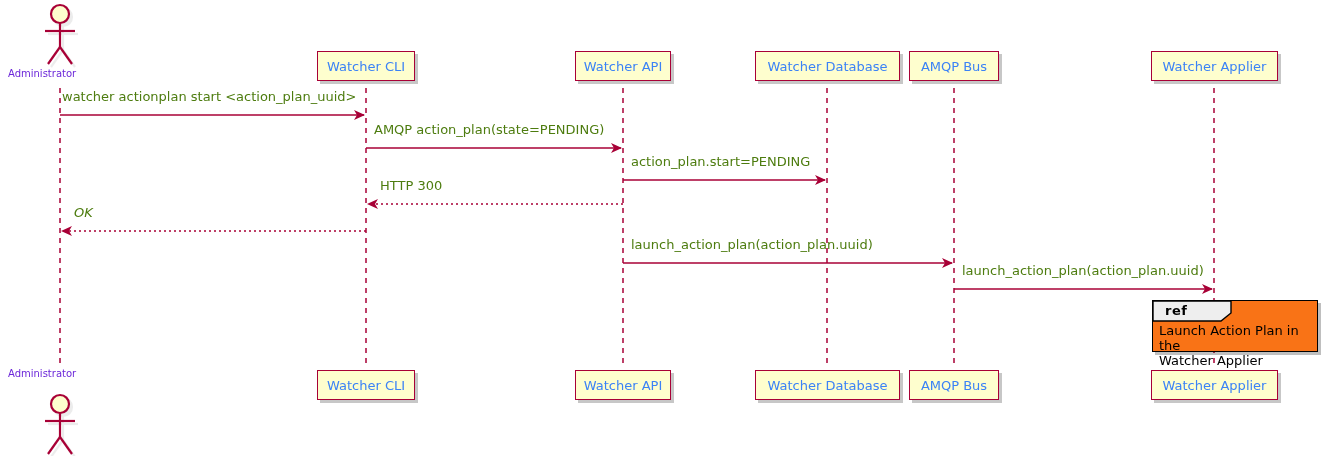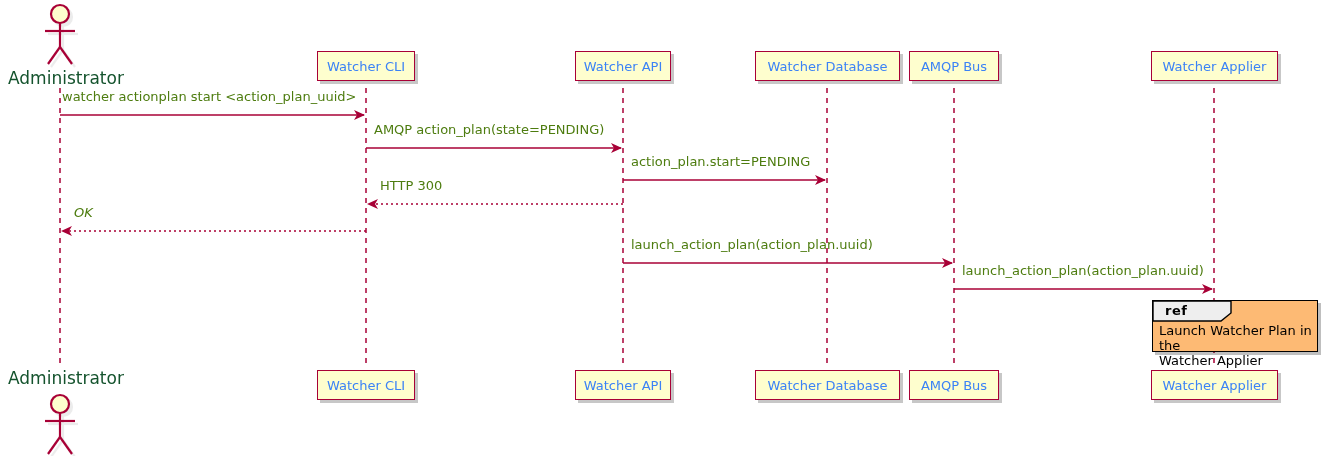--- a/index.html
+++ b/index.html
@@ -38,27 +38,27 @@
     box-sizing: border-box;
     display: flex;
     align-items: center;
     justify-content: center;
     font-size: 13px;
     color: #3b82f6;
     white-space: nowrap;
   }
   .actor-label {
     position: absolute;
-    font-size: 17px;
-    color: #14532d;
+    font-size: 10px;
+    color: #6d28d9;
     white-space: nowrap;
   }
   .refbox {
     position: absolute;
-    background: #fdba74;
+    background: #f97316;
     border: 1.5px solid #000000;
     box-shadow: 3px 3px 0 0 rgba(0,0,0,0.25);
     box-sizing: border-box;
   }
   .ref-tab-text {
     position: absolute;
     left: 12px;
     top: 2px;
     font-size: 13px;
     font-weight: bold;
@@ -162,18 +162,18 @@
       <div class="msg-label" style="left: 962px; top: 264px;">launch_action_plan(action_plan.uuid)</div>
     </div>
 
   <div class="refbox" id="ref-fragment" style="left: 1152px; top: 300px; width: 166px; height: 52px;">
 
     <svg class="ref-tab-svg" id="ref-tab-svg" style="position:absolute;left:0;top:0;" width="82" height="22">
         <path d="M0,0 L78,0 L78,12 L68,20 L0,20 Z" fill="#EEEEEE" stroke="#000000" stroke-width="1.4"></path>
       </svg>
     <div class="ref-tab-text">ref</div>
     <div class="ref-body" style="width: 156px;">
-      <div>Launch Watcher Plan in the</div>
+      <div>Launch Action Plan in the</div>
       <div>Watcher Applier</div>
     </div>
   </div>
 
 </div>
 
 </body></html>

